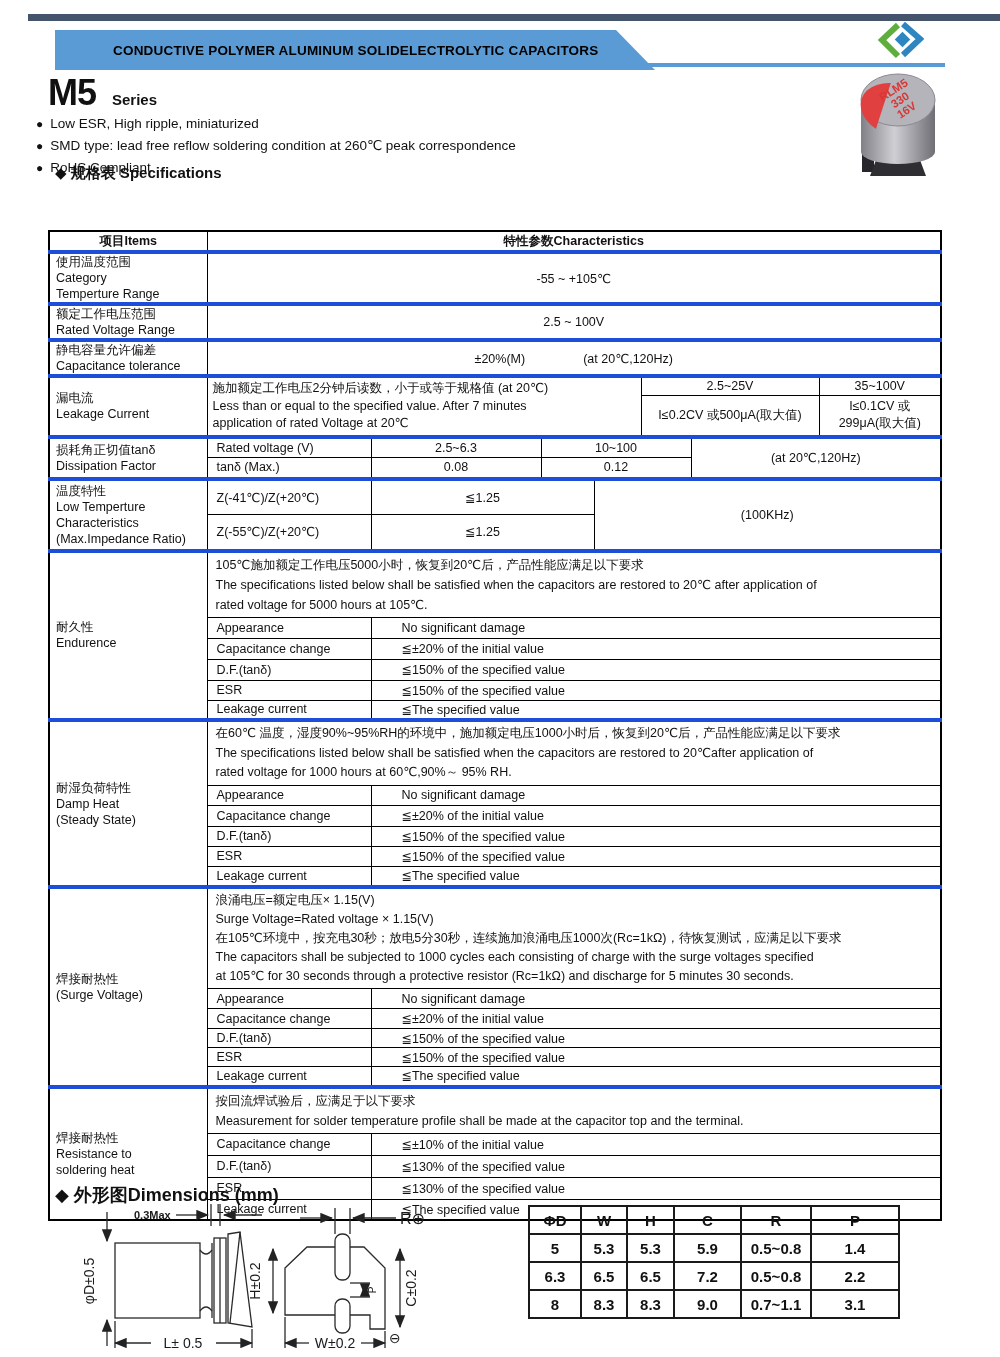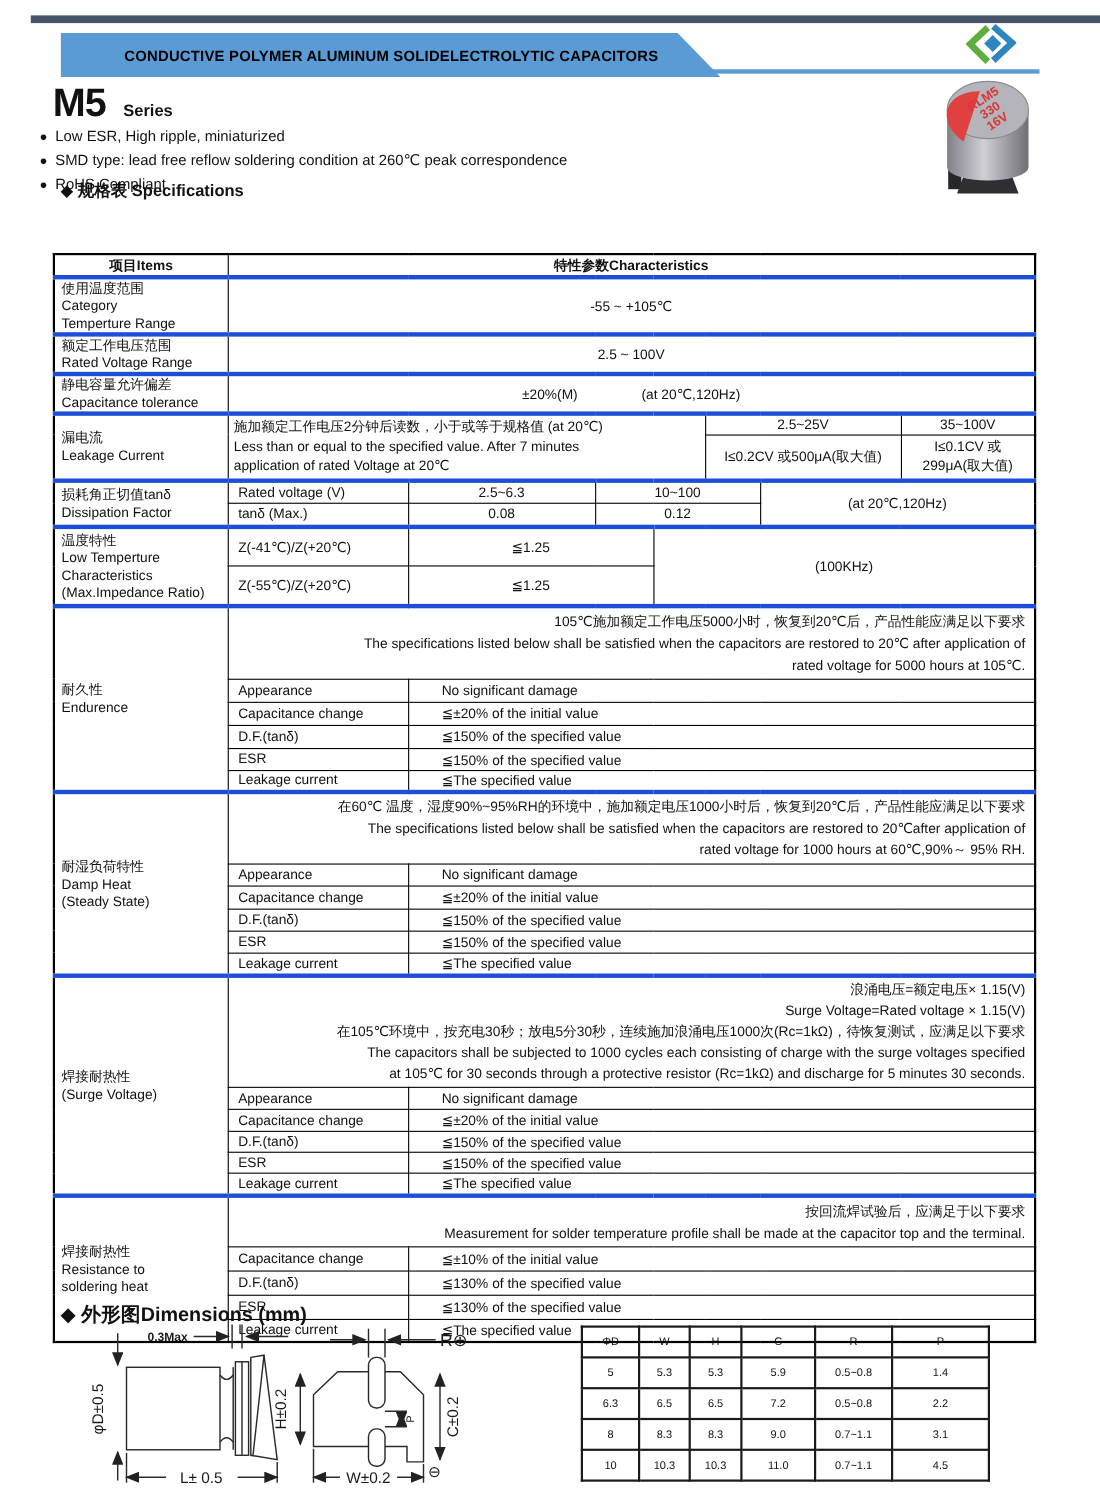--- a/index.html
+++ b/index.html
@@ -25,31 +25,31 @@
              table-layout:fixed;border:2px solid #000;margin-top:33px;}
   table.spec td{border:1px solid #000;padding:0 2px;font-size:12.5px;vertical-align:middle;overflow:hidden;}
   table.spec tr.sect td{border-top:4px solid #1d4ed8;}
   .hdr{font-weight:700;font-size:13px;text-align:center;}
   .c{text-align:center;}
   .lbl{padding-left:6px !important;line-height:16px;font-size:12.5px;}
   .sub{padding-left:9px !important;}
   .val{padding-left:30px !important;}
   .desc{padding:2px 5px !important;line-height:17.5px;font-size:12px;vertical-align:middle;}
   .intro{padding:2px 8px !important;}
-  .intro div{white-space:nowrap;text-align:right;}
+  .intro div{white-space:nowrap;}
   .lh20 div{line-height:20px;} .lh19 div{line-height:19.5px;} .lh18 div{line-height:19px;}
   .h18{height:18px}.h19{height:19px}.h20{height:20px}.h21{height:21px}.h22{height:22px}
   .h36{height:36px}.h38{height:38px}.h43{height:43px}.h50{height:50px}.h62{height:62px}
   .h66{height:66px}.h99{height:99px}
   .tolgap{display:inline-block;width:58px;}
 
   .drawings{position:absolute;left:48px;top:1196px;}
   table.dims{position:absolute;left:528px;top:1205px;width:358px;border-collapse:collapse;table-layout:fixed;}
   table.dims td,table.dims th{border:2px solid #1a1a1a;height:26px;text-align:center;
-      font-size:10px;font-weight:400;padding:0;}
+      font-size:15px;font-weight:700;padding:0;}
 </style>
 </head>
 <body>
 
 <div class="page">
 
   <div class="topline"></div>
 
   <div class="banner">
     <span>CONDUCTIVE POLYMER ALUMINUM SOLIDELECTROLYTIC CAPACITORS</span>
@@ -408,24 +408,16 @@
           <td>2.2</td>
     </tr>
     <tr>
       <td>8</td>
           <td>8.3</td>
           <td>8.3</td>
           <td>9.0</td>
           <td>0.7~1.1</td>
           <td>3.1</td>
     </tr>
-    <tr>
-      <td>10</td>
-          <td>10.3</td>
-          <td>10.3</td>
-          <td>11.0</td>
-          <td>0.7~1.1</td>
-          <td>4.5</td>
-    </tr>
   </tbody>
     </table>
 
 </div>
 
 </body></html>

